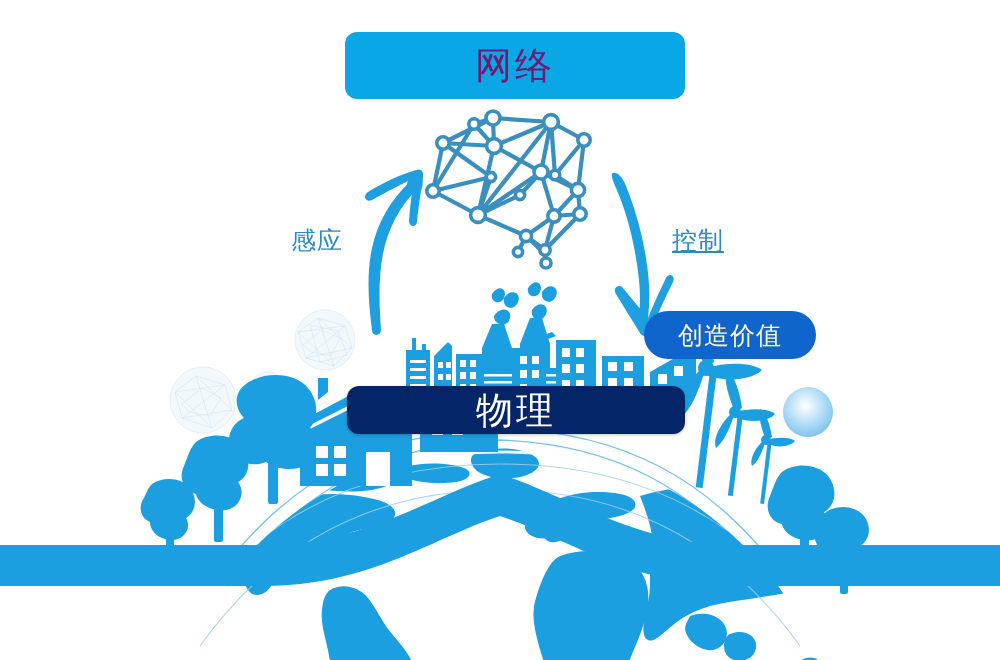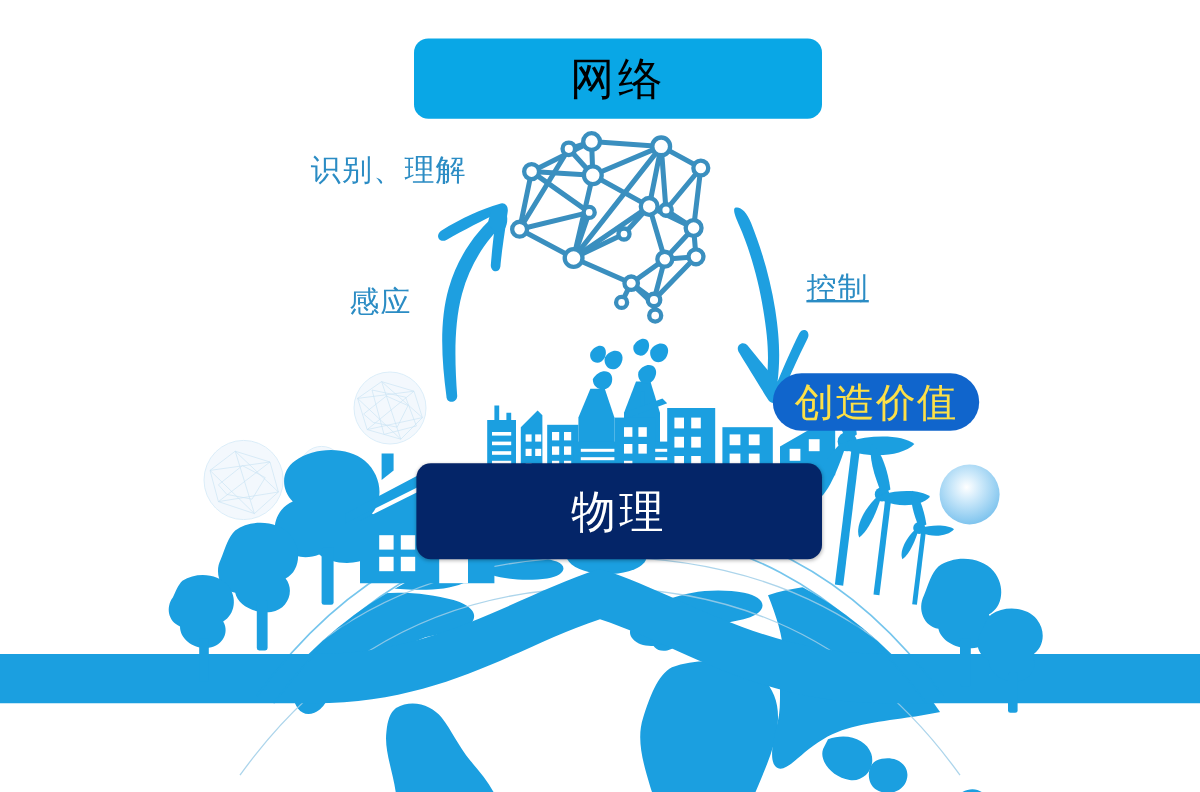--- a/index.html
+++ b/index.html
@@ -33,33 +33,33 @@
     width: 340px;
     height: 67px;
     background: #09A7E6;
     border-radius: 12px;
     display: flex;
     align-items: center;
     justify-content: center;
     z-index: 40;
   }
   .box-cyber .lbl {
-    color: #000000;
+    color: #701a75;
     font-size: 37px;
     letter-spacing: 3px;
     line-height: 1;
   }
 
   
   .box-physical {
     position: absolute;
     left: 347px;
     top: 386px;
     width: 338px;
-    height: 80px;
+    height: 48px;
     background: #042568;
     border-radius: 12px;
     display: flex;
     align-items: center;
     justify-content: center;
     z-index: 40;
     box-shadow: 0 1px 3px rgba(0,0,0,.25);
   }
   .box-physical .lbl {
     color: #ffffff;
@@ -76,38 +76,38 @@
     width: 172px;
     height: 48px;
     background: #1065CC;
     border-radius: 24px;
     display: flex;
     align-items: center;
     justify-content: center;
     z-index: 41;
   }
   .pill-value .lbl {
-    color: #fde047;
-    font-size: 33px;
+    color: #fef9c3;
+    font-size: 25px;
     letter-spacing: 1px;
     line-height: 1;
   }
 
   
   .side-label {
     position: absolute;
     color: #2B8CC4;
     font-size: 25px;
     letter-spacing: 1px;
     white-space: nowrap;
     z-index: 35;
     line-height: 1.35;
   }
   #lbl-recognize { left: 259px; top: 126px; }
-  #lbl-sense     { left: 291px; top: 236px; }
+  #lbl-sense     { left: 291px; top: 224px; }
   #lbl-analyze   { left: 654px; top: 123px; }
   #lbl-control   { left: 672px; top: 224px; text-decoration: underline; }
 </style>
 </head>
 <body>
 
 <div id="stage">
 
   <svg class="layer" viewBox="0 0 1000 660" width="1000" height="660" xmlns="http://www.w3.org/2000/svg">
     <defs>
@@ -488,20 +488,19 @@
   </div>
 
   <div class="box-physical">
     <span class="lbl">物理</span>
   </div>
 
   <div class="pill-value">
     <span class="lbl">创造价值</span>
   </div>
 
-  <div class="side-label" id="lbl-recognize">识别、理解</div>
 
   <div class="side-label" id="lbl-sense">感应</div>
 
 
   <div class="side-label" id="lbl-control">控制</div>
 
 </div>
 
 </body></html>

